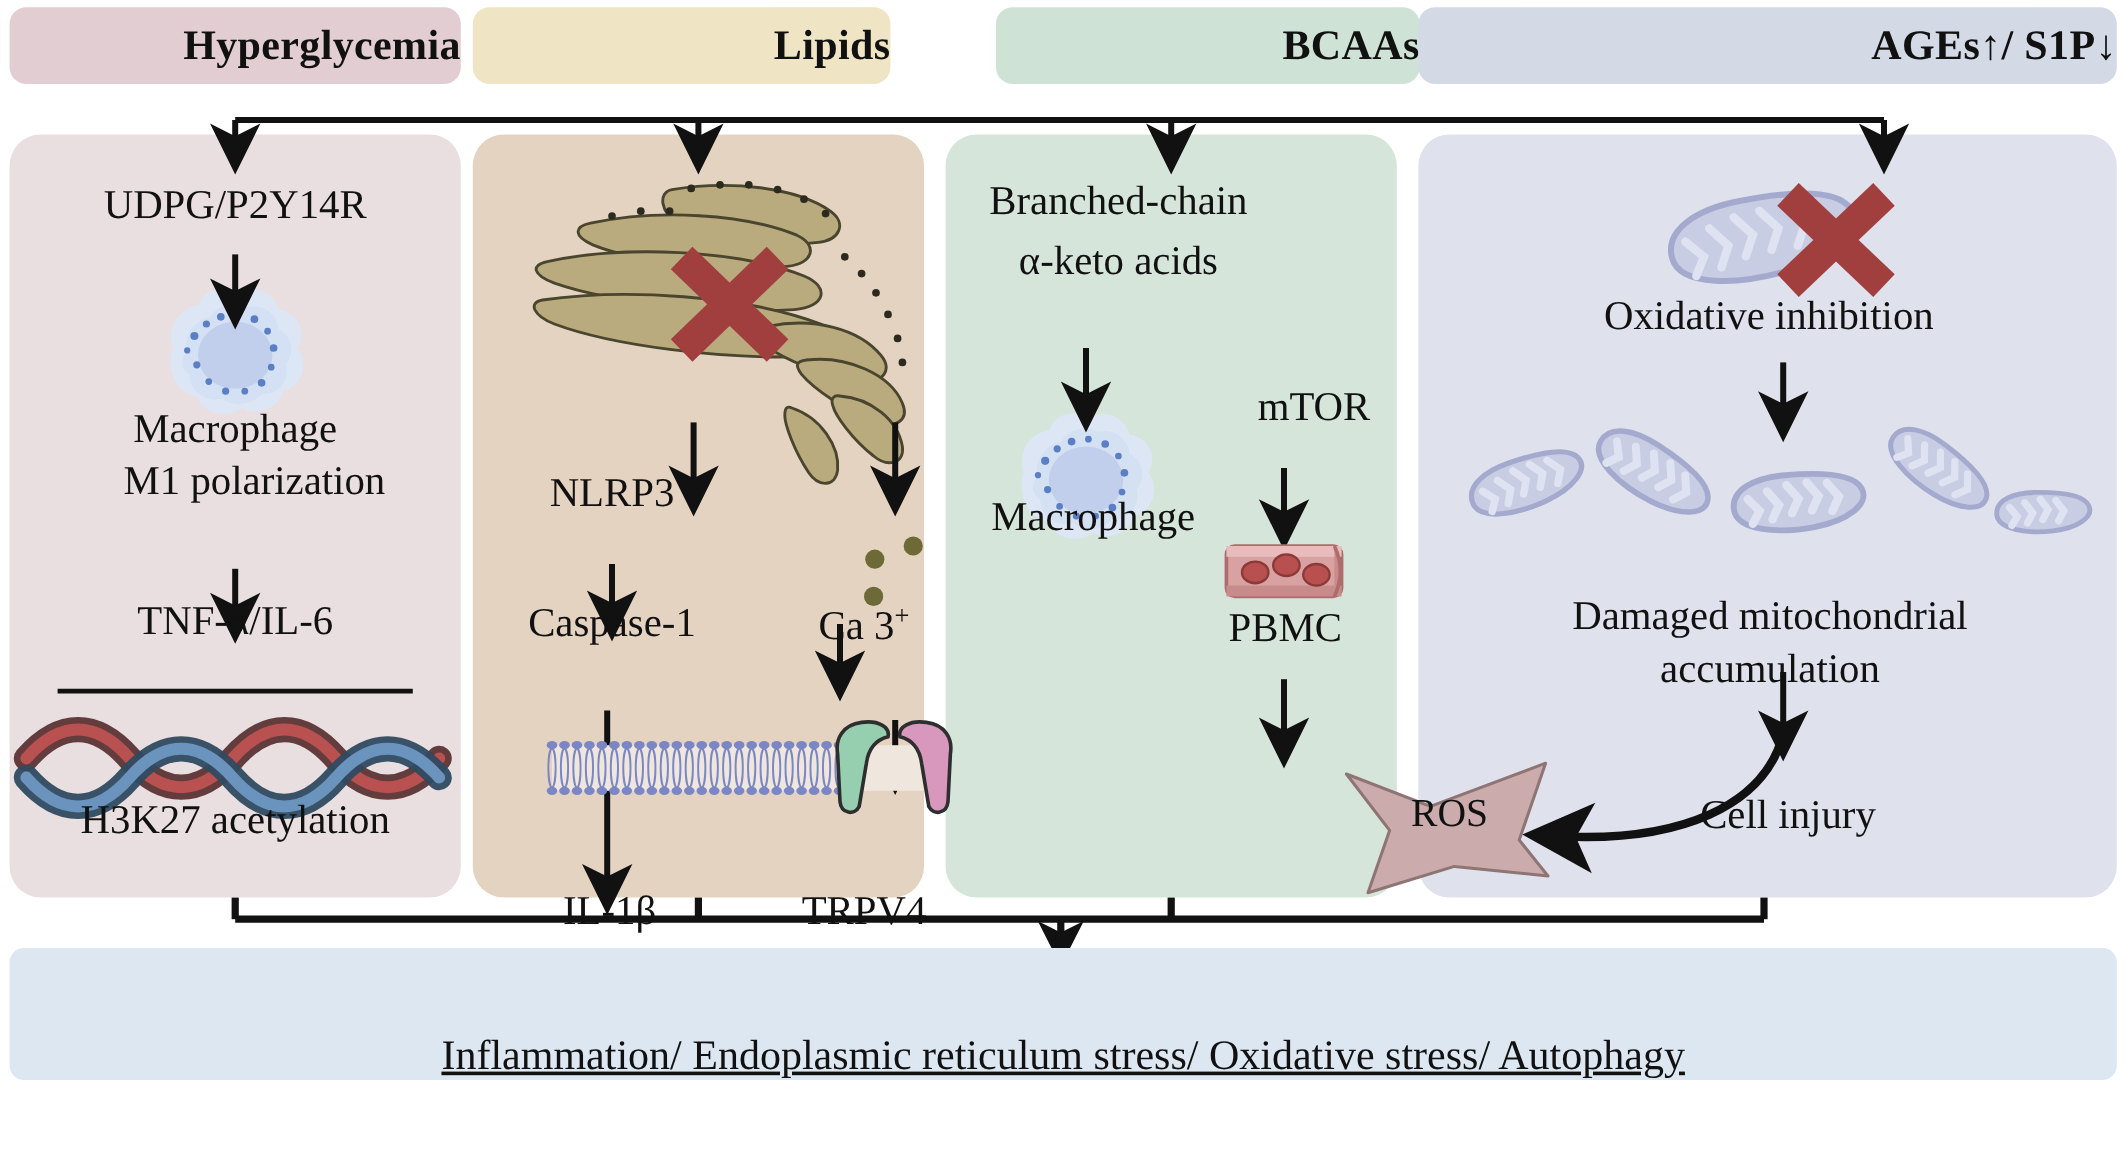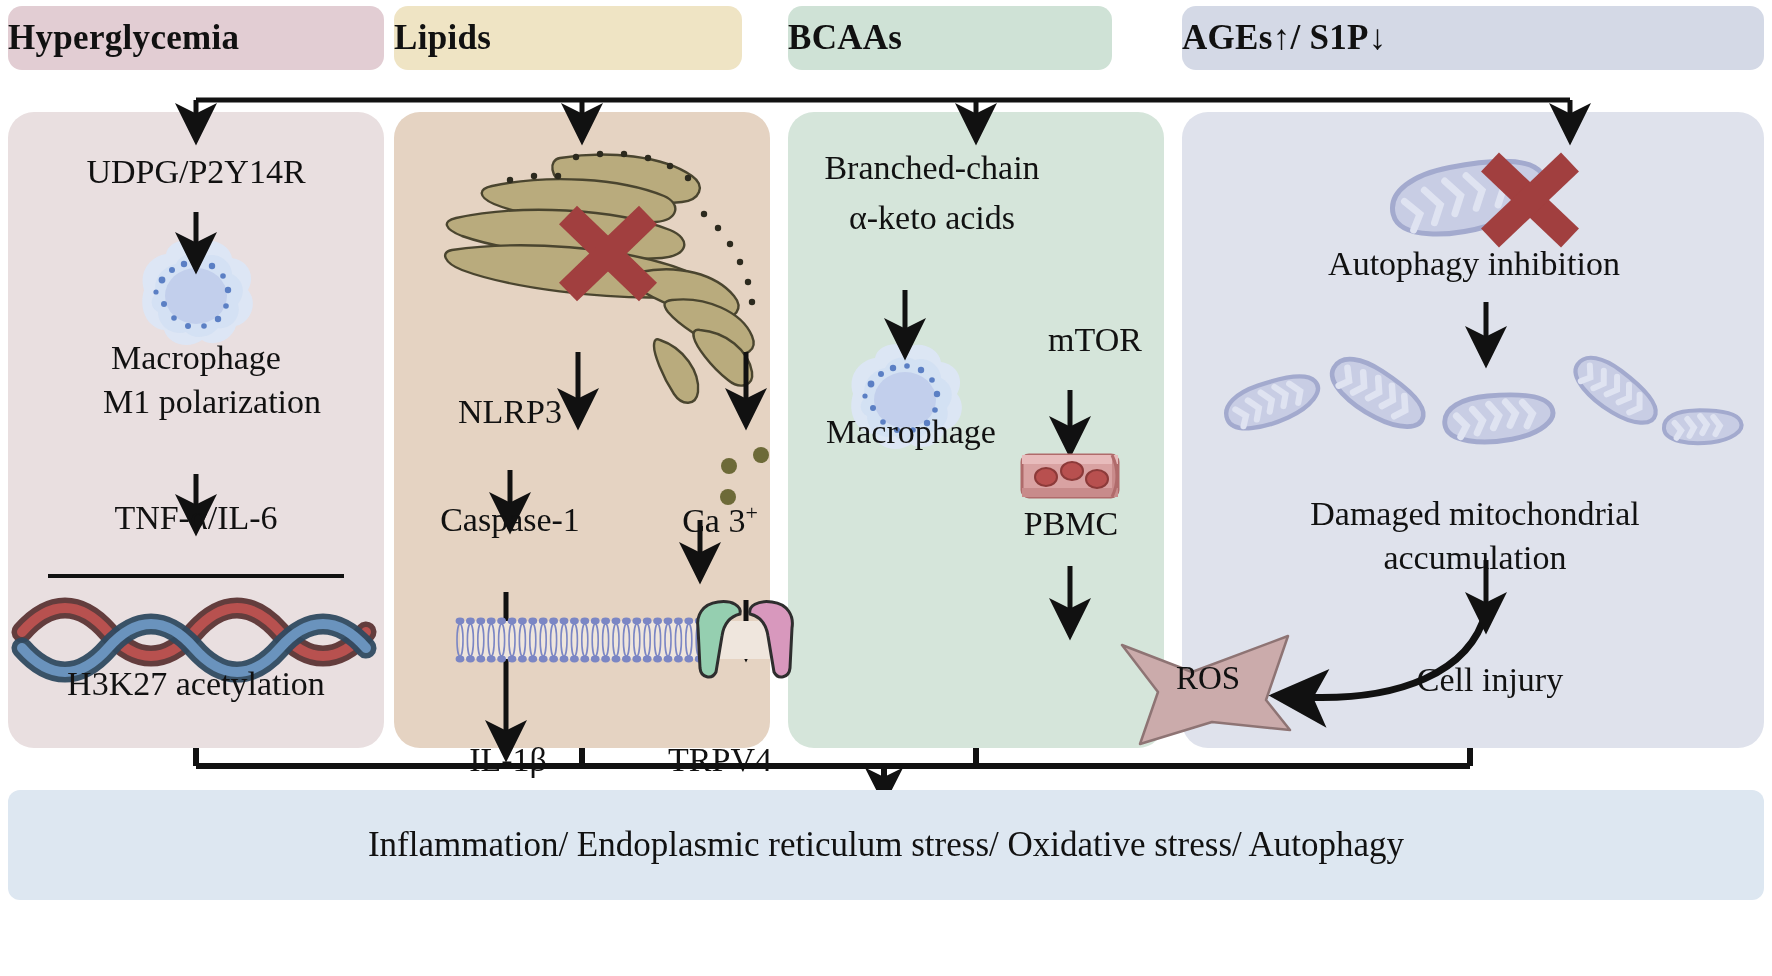--- a/index.html
+++ b/index.html
@@ -2,38 +2,38 @@
 <html><head>
 <meta charset="utf-8">
 <style>
   html,body{margin:0;padding:0;background:#ffffff;}
   body{width:1772px;height:976px;position:relative;overflow:hidden;
        font-family:"Liberation Serif","DejaVu Serif",serif;color:#111;}
   .stage{position:absolute;left:0;top:0;width:1772px;height:976px;}
 
   
   .pill{position:absolute;height:64px;border-radius:14px;display:flex;
-        align-items:center;justify-content:flex-start;font-weight:bold;font-size:35px;
+        align-items:center;justify-content:flex-end;font-weight:bold;font-size:35px;
         letter-spacing:.3px;}
   .pill.p1{left:8px;  top:6px;  width:376px; background:#e2cdd3;}
   .pill.p2{left:394px;top:6px;  width:348px; background:#efe4c4;}
-  .pill.p3{left:788px;top:6px;  width:324px; background:#cfe2d6;font-family:Liberation Serif, serif;}
+  .pill.p3{left:830px;top:6px;  width:353px; background:#cfe2d6;font-family:Liberation Serif, serif;}
   .pill.p4{left:1182px;top:6px; width:582px; background:#d4d9e6;}
 
   
   .panel{position:absolute;top:112px;border-radius:26px;}
   .panel.c1{left:8px;  width:376px;height:636px;background:#e9dfe0;}
   .panel.c2{left:394px;width:376px;height:636px;background:#e5d3c2;}
   .panel.c3{left:788px;width:376px;height:636px;background:#d5e5da;}
   .panel.c4{left:1182px;width:582px;height:636px;background:#dfe2ec;}
 
   
   .banner{position:absolute;left:8px;top:790px;width:1756px;height:110px;
-          background:#dde7f1;border-radius:12px;display:flex;align-items:center;
-          justify-content:center;font-size:35px;}
+          background:#dde7f1;border-radius:12px;display:flex;align-items:flex-end;
+          justify-content:center;font-size:35px;text-decoration:underline;}
 
   
   .t{position:absolute;text-align:center;line-height:1.15;font-size:34px;white-space:nowrap;}
 
   .hr{position:absolute;background:#111;}
 
   svg.lay{position:absolute;left:0;top:0;width:1772px;height:976px;
           pointer-events:none;overflow:visible;}
 </style>
 </head>
@@ -432,21 +432,21 @@
   <div class="t" style="left:410px;top:740px;width:196px;">IL-1β</div>
   <div class="t" style="left:622px;top:740px;width:196px;">TRPV4</div>
 
   <div class="t" style="left:790px;top:148px;width:284px;">Branched-chain</div>
   <div class="t" style="left:790px;top:198px;width:284px;">α-keto acids</div>
   <div class="t" style="left:788px;top:412px;width:246px;">Macrophage</div>
   <div class="t" style="left:1000px;top:320px;width:190px;">mTOR</div>
   <div class="t" style="left:976px;top:504px;width:190px;">PBMC</div>
   <div class="t" style="left:1118px;top:660px;width:180px;font-size:33px;">ROS</div>
 
-  <div class="t" style="left:1200px;top:244px;width:548px;">Autophagy inhibition</div>
+  <div class="t" style="left:1200px;top:244px;width:548px;">Oxidative inhibition</div>
   <div class="t" style="left:1186px;top:494px;width:578px;">Damaged mitochondrial</div>
   <div class="t" style="left:1186px;top:538px;width:578px;">accumulation</div>
   <div class="t" style="left:1370px;top:660px;width:240px;">Cell injury</div>
 
   <div class="banner">
     <span>Inflammation/ Endoplasmic reticulum stress/ Oxidative stress/ Autophagy</span>
   </div>
 </div>
 
 </body></html>

